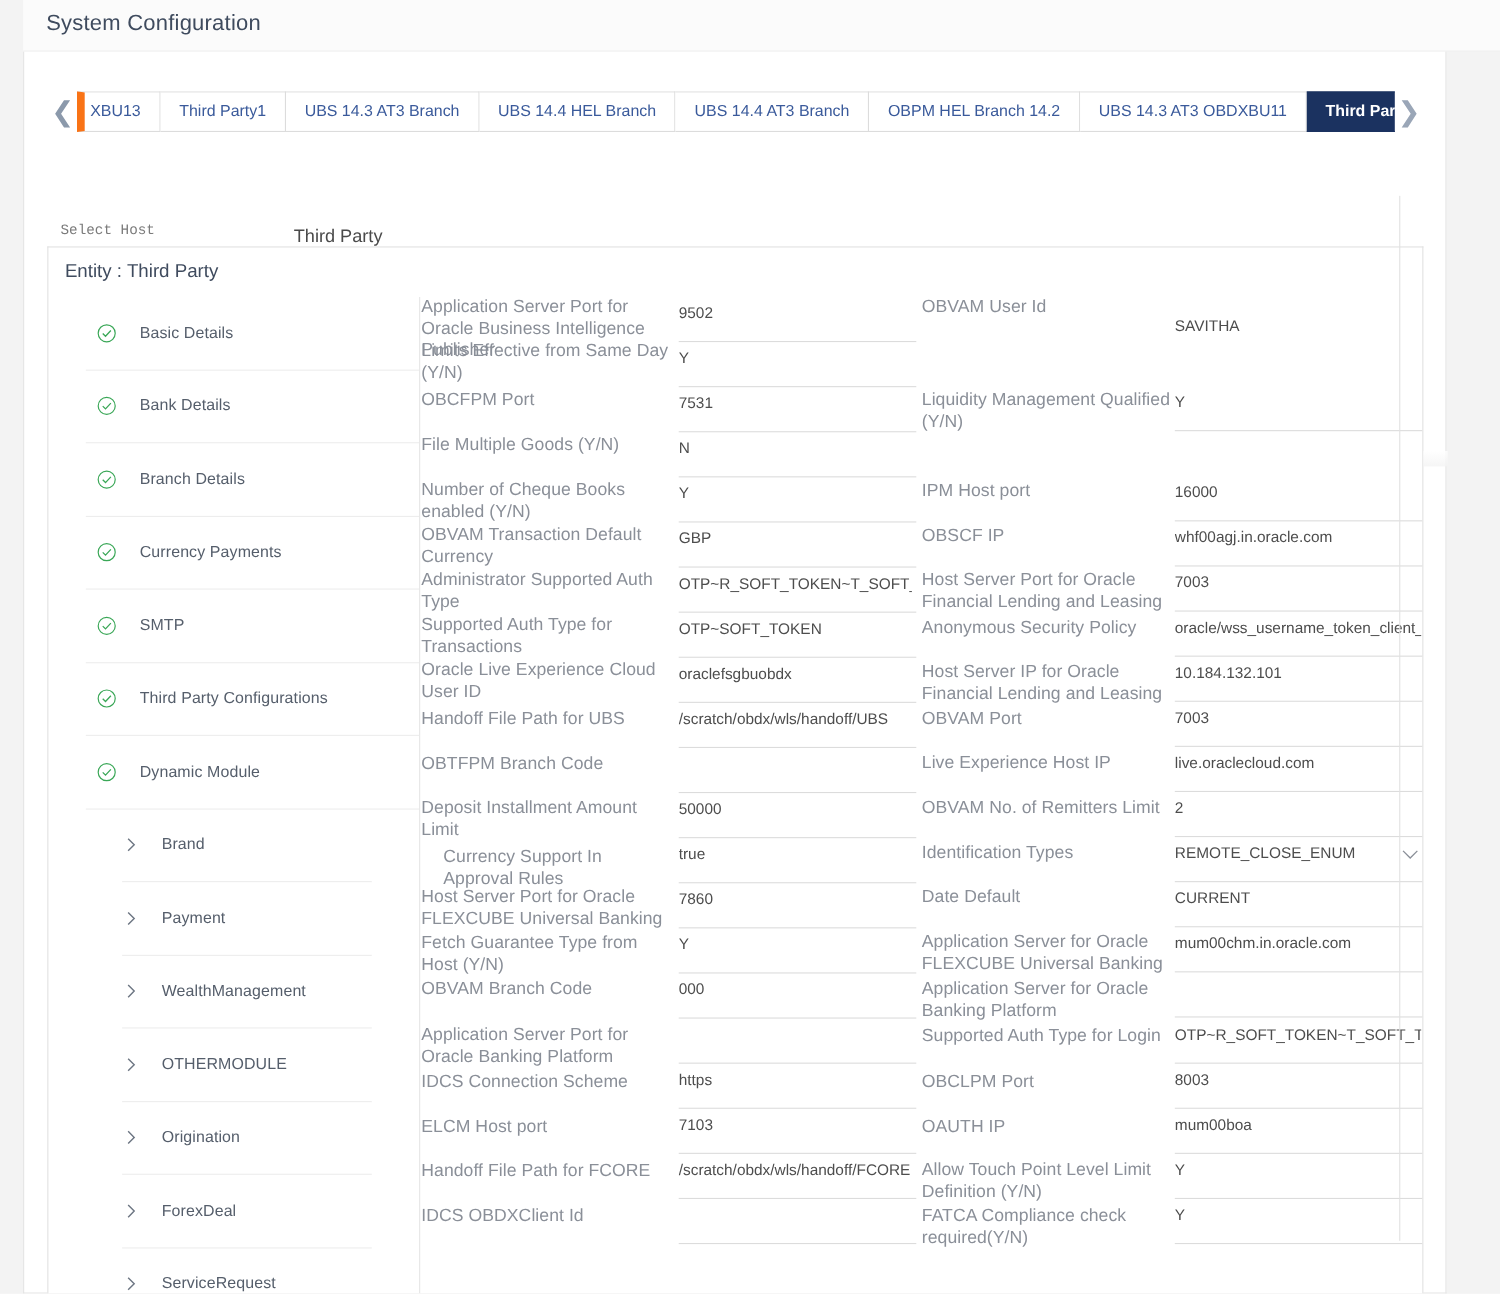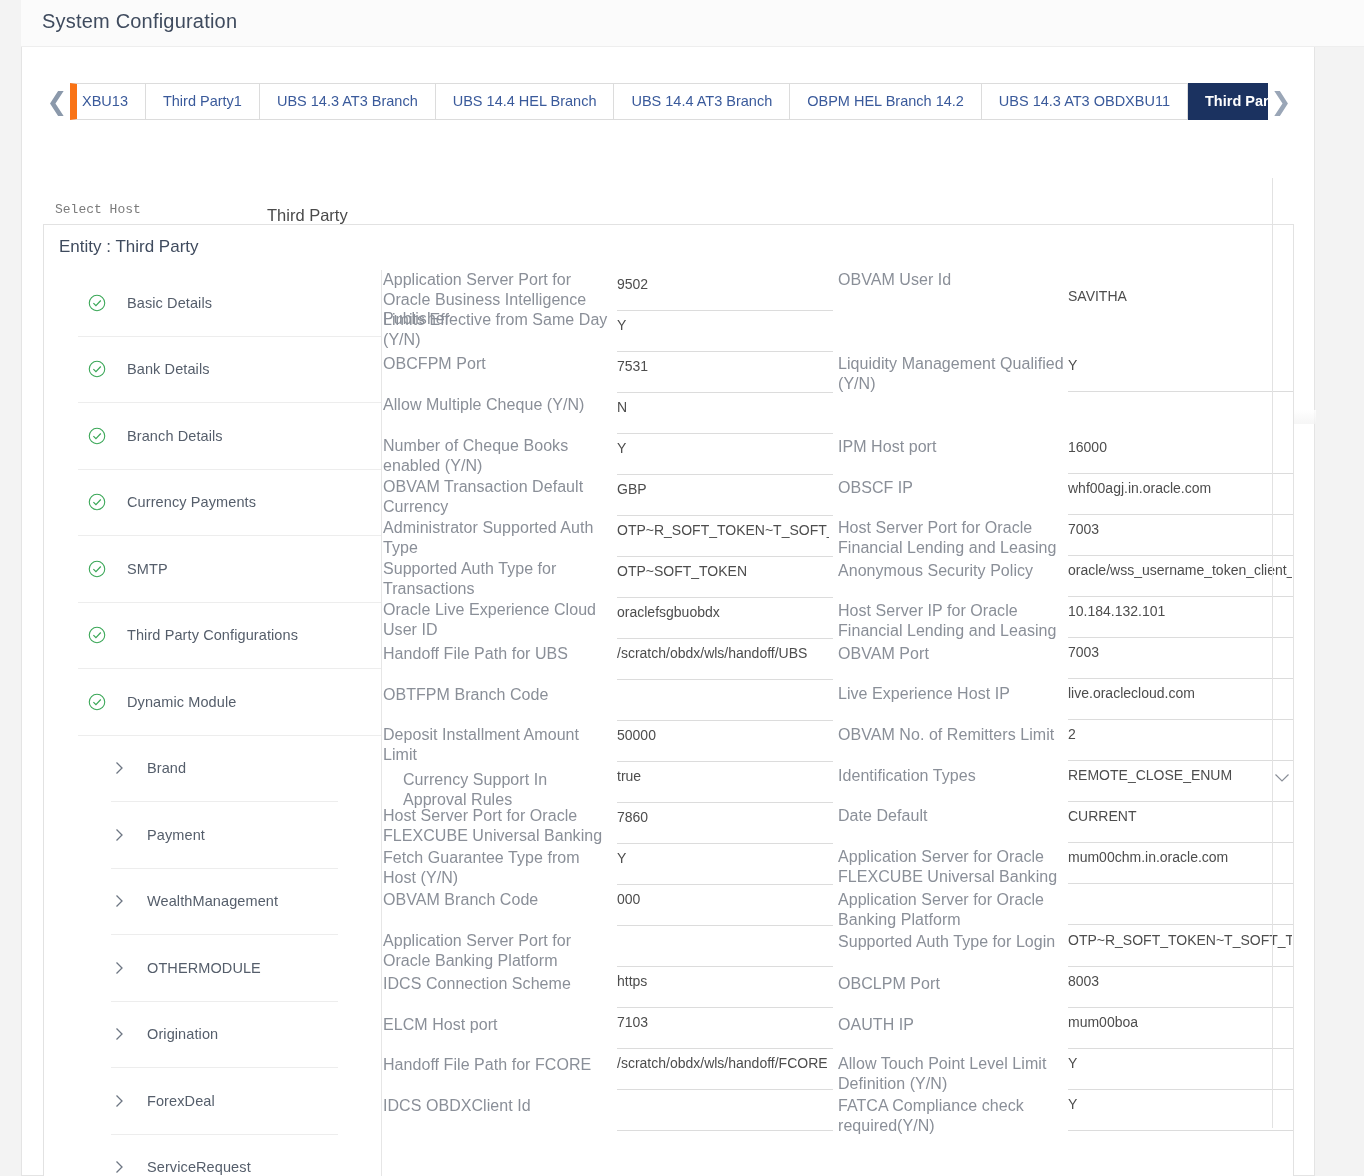--- a/index.html
+++ b/index.html
@@ -357,21 +357,21 @@
             <div class="f-ctrl" style="left: 234px; top: 41px; width: 216px;">
               <span class="f-val" style="width: 212px;">Y</span>
             </div>
             <div class="field" style="left: 0px; top: 84px; width: 230px;">
               <span class="f-label">OBCFPM Port</span>
             </div>
             <div class="f-ctrl" style="left: 234px; top: 82px; width: 216px;">
               <span class="f-val" style="width: 212px;">7531</span>
             </div>
             <div class="field" style="left: 0px; top: 125px; width: 230px;">
-              <span class="f-label">Allow Multiple Cheque (Y/N)</span>
+              <span class="f-label">File Multiple Goods (Y/N)</span>
             </div>
             <div class="f-ctrl" style="left: 234px; top: 123px; width: 216px;">
               <span class="f-val" style="width: 212px;">N</span>
             </div>
             <div class="field" style="left: 0px; top: 166px; width: 230px;">
               <span class="f-label">Number of Cheque Books enabled (Y/N)</span>
             </div>
             <div class="f-ctrl" style="left: 234px; top: 164px; width: 216px;">
               <span class="f-val" style="width: 212px;">Y</span>
             </div>

